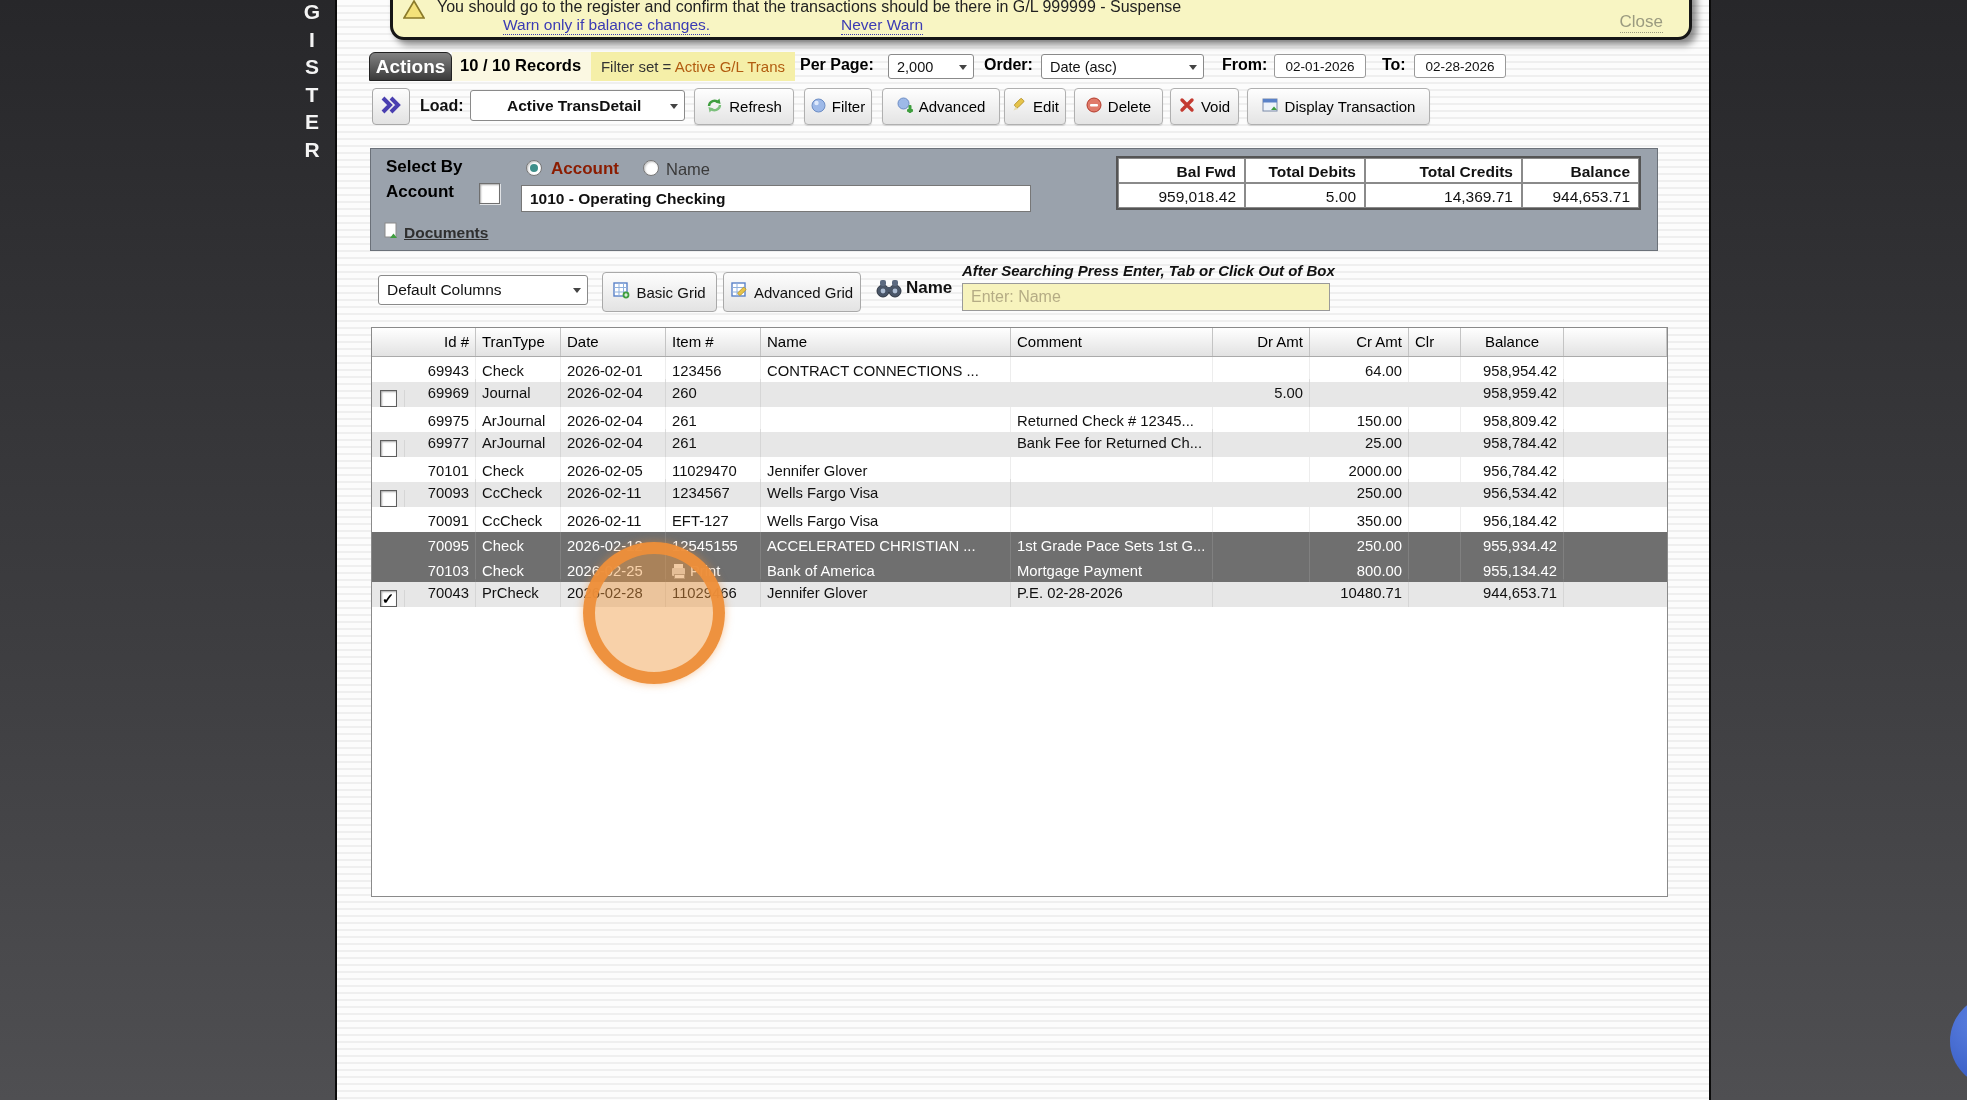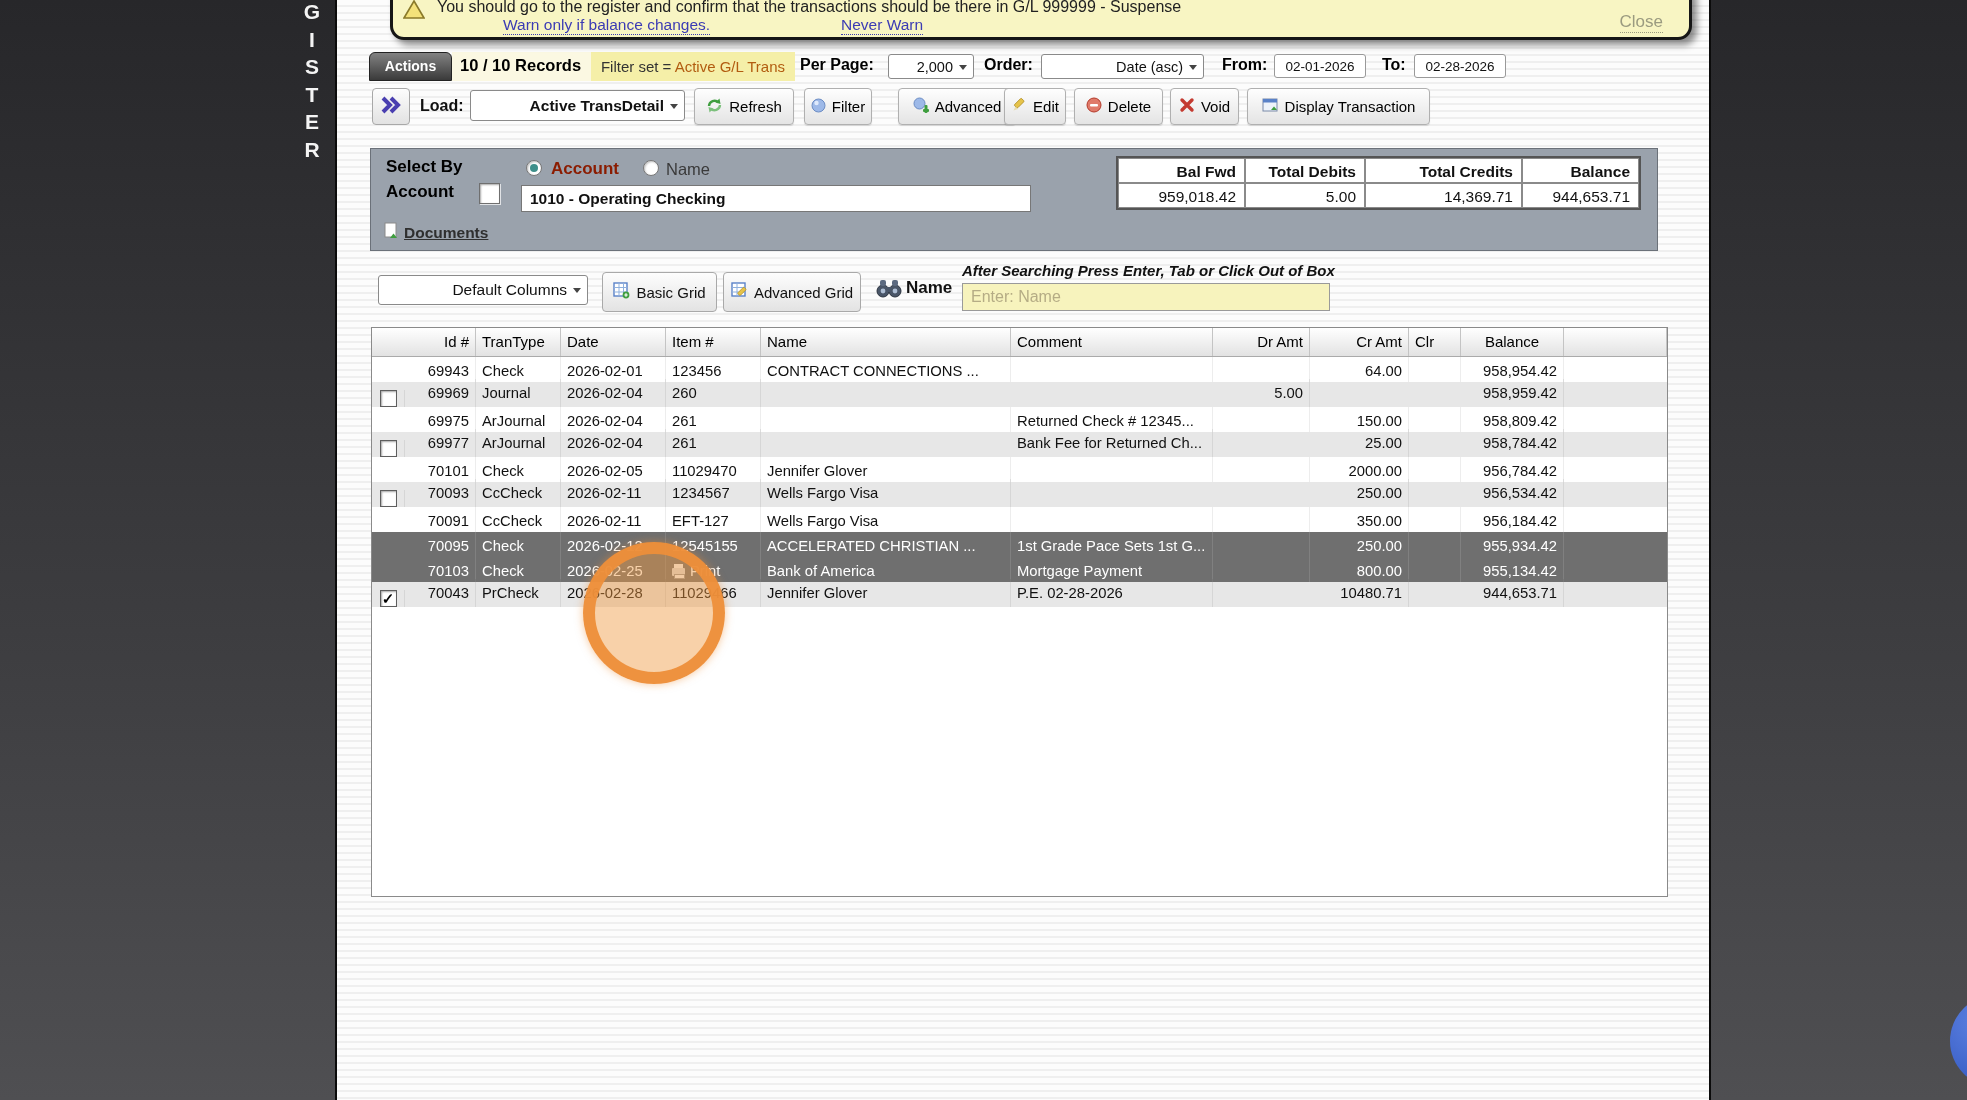--- a/index.html
+++ b/index.html
@@ -24,28 +24,28 @@
             box-shadow:5px 5px 7px rgba(0,0,0,0.45); }
   .banner .msg { position:absolute; left:44px; top:13px; font-size:16px; color:#222; white-space:nowrap; }
   .banner .warn-tri { position:absolute; left:10px; top:15px; }
   .blink { position:absolute; top:31px; font-size:15.5px; color:#3b3bb4; border-bottom:1px dotted #3b3bb4; cursor:pointer; white-space:nowrap; }
   .blink.warn { left:110px; }
   .blink.never { left:448px; }
   .banner .close { position:absolute; right:26px; top:27px; font-size:17px; color:#9b9b80; border-bottom:1px dotted #9b9b80; cursor:pointer; }
   
   .actions-tab { position:absolute; left:369px; top:52px; width:83px; height:29px; z-index:5;
                  background:linear-gradient(#828282,#3a3a3a); border:1px solid #222; border-radius:6px 6px 0 0;
-                 color:#fff; font-weight:bold; font-size:14px; text-align:center; line-height:27px; cursor:pointer; }
+                 color:#fff; font-weight:bold; font-size:19px; text-align:center; line-height:27px; cursor:pointer; }
   .records-strip { position:absolute; left:452px; top:52px; width:343px; height:29px; background:#fbf8e2; }
   .records-strip .rec { position:absolute; left:8px; top:4px; font-weight:bold; font-size:16.5px; color:#000; white-space:nowrap; }
   .filter-patch { position:absolute; right:0; top:0; height:29px; line-height:29px; background:#f5efa8; padding:0 10px; font-size:15px; color:#333; white-space:nowrap; }
   .filter-patch .fv { color:#b25c10; }
   .albl { position:absolute; top:56px; font-weight:bold; font-size:16px; color:#000; white-space:nowrap; }
   .selbox { position:absolute; background:#fff; border:1px solid #8a8a8a; border-radius:3px;
-            display:flex; align-items:center; padding:0 20px 0 8px; font-size:14.5px; color:#111; cursor:pointer; white-space:nowrap;justify-content:flex-end; }
+            display:flex; align-items:center; padding:0 20px 0 8px; font-size:14.5px; color:#111; cursor:pointer; white-space:nowrap; }
   .selbox .arr { position:absolute; right:6px; top:50%; margin-top:-2px; width:0; height:0;
                  border:4px solid transparent; border-top:5px solid #444; }
   .dinput { position:absolute; border:1px solid #999; border-radius:3px; text-align:center;
             font-family:"Liberation Sans",sans-serif; font-size:13.5px; color:#111; background:#fff; }
   
   .tbtn { position:absolute; top:88px; height:37px; background:linear-gradient(#fefefe,#e4e4e4);
           border:1px solid #b0b0b0; border-radius:4px; display:flex; align-items:center; justify-content:center;
           gap:6px; font-size:15px; color:#000; cursor:pointer; box-shadow:0 1px 1px rgba(0,0,0,0.12); }
   .chev-btn { position:absolute; left:372px; top:88px; width:38px; height:37px; background:linear-gradient(#fdfdfd,#e2e2e2);
               border:1px solid #a8a8a8; border-radius:4px; display:flex; align-items:center; justify-content:center; cursor:pointer; }
@@ -191,21 +191,21 @@
   </div>
   <div class="tbtn" style="left:804px; width:68px;">
     <span class="ico">
       <svg width="15" height="15" viewBox="0 0 15 15">
           <circle cx="7.5" cy="7.5" r="6.5" fill="#9db9e8" stroke="#6b8cc4" stroke-width="1"></circle>
           <circle cx="5.5" cy="5" r="2.2" fill="#dfeafc"></circle>
         </svg>
     </span>
     <span>Filter</span>
   </div>
-  <div class="tbtn" style="left:882px; width:118px;margin-left:16px;">
+  <div class="tbtn" style="left:882px; width:118px;">
     <span class="ico">
       <svg width="16" height="16" viewBox="0 0 16 16">
           <circle cx="6.5" cy="6.5" r="5.5" fill="#9db9e8" stroke="#6b8cc4" stroke-width="1"></circle>
           <rect x="10" y="12" width="6" height="3" rx="1" fill="#3f9e3f" transform="rotate(0)"></rect>
           <rect x="11.5" y="8" width="3" height="8" rx="1" fill="#3f9e3f"></rect>
         </svg>
     </span>
     <span>Advanced</span>
   </div>
   <div class="tbtn" style="left:1004px; width:62px;">

